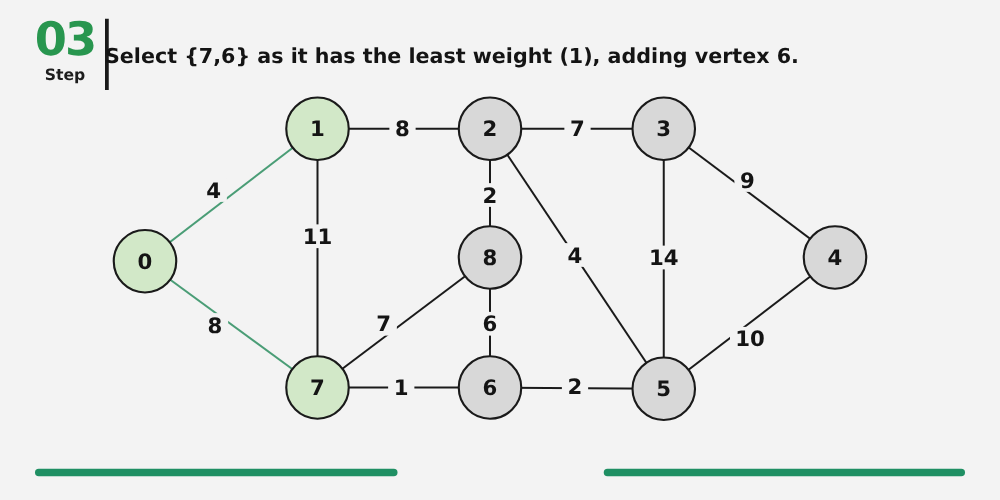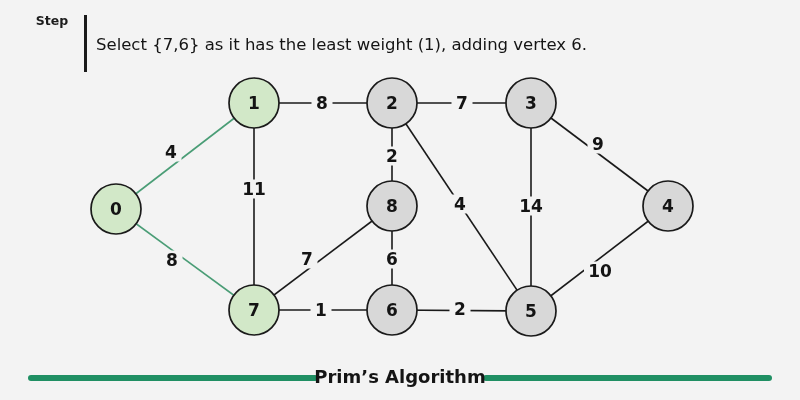--- a/index.html
+++ b/index.html
@@ -28,23 +28,23 @@
     letter-spacing: -1.5px; color: var(--step-green);
   }
   .step-label {
     font-size: 12.5px; font-weight: bold; color: #1d1d1d; margin-top: 0px; text-align: center;
   }
   .header-divider {
     position: absolute; left: 84px; top: 15px; width: 2.5px; height: 57px;
     background: var(--divider);
   }
   .title {
-    position: absolute; left: 96px; top: 0; height: 88px; right: 10px;
+    position: absolute; left: 84px; top: 0; height: 88px; right: 10px;
     display: flex; align-items: center;
-    font-size: 16.5px; font-weight: normal; color: var(--text);
+    font-size: 16.5px; font-weight: bold; color: var(--text);
   }
 
   
   svg.graph {
     position: absolute; left: 0; top: 0; width: 800px; height: 400px;
     font-family: "DejaVu Sans", "Liberation Sans", sans-serif;
   }
 
   
   .footer-line {
@@ -57,20 +57,21 @@
     position: absolute; left: 0; right: 0; top: 366px; text-align: center;
     font-size: 18px; font-weight: bold; color: var(--text);
   }
 </style>
 </head>
 <body>
 
 <div class="page">
 
   <div class="step-block">
+    <div class="step-number">03</div>
     <div class="step-label">Step</div>
   </div>
   <div class="header-divider"></div>
   <div class="title">Select {7,6} as it has the least weight (1), adding vertex 6.</div>
 
   <svg class="graph" viewBox="0 0 800 400">
       <line x1="116" y1="209" x2="254" y2="103" stroke="#4a9d76" stroke-width="1.6"></line>
       <line x1="116" y1="209" x2="254" y2="310" stroke="#4a9d76" stroke-width="1.6"></line>
       <line x1="254" y1="103" x2="392" y2="103" stroke="#1a1a1a" stroke-width="1.6"></line>
       <line x1="254" y1="103" x2="254" y2="310" stroke="#1a1a1a" stroke-width="1.6"></line>
@@ -127,15 +128,14 @@
       <circle cx="392" cy="310" r="25" fill="#d8d8d8" stroke="#1a1a1a" stroke-width="1.7"></circle>
       <text x="392" y="310" dy="0.36em" text-anchor="middle" fill="#141414" font-size="17" font-weight="bold">6</text>
       <circle cx="254" cy="310" r="25" fill="#d2e8c8" stroke="#1a1a1a" stroke-width="1.7"></circle>
       <text x="254" y="310" dy="0.36em" text-anchor="middle" fill="#141414" font-size="17" font-weight="bold">7</text>
       <circle cx="392" cy="206" r="25" fill="#d8d8d8" stroke="#1a1a1a" stroke-width="1.7"></circle>
       <text x="392" y="206" dy="0.36em" text-anchor="middle" fill="#141414" font-size="17" font-weight="bold">8</text>
     </svg>
 
   <div class="footer-line left"></div>
   <div class="footer-line right"></div>
-  <div class="footer-label">Prim’s Algorithm</div>
 
 </div>
 
 </body></html>

